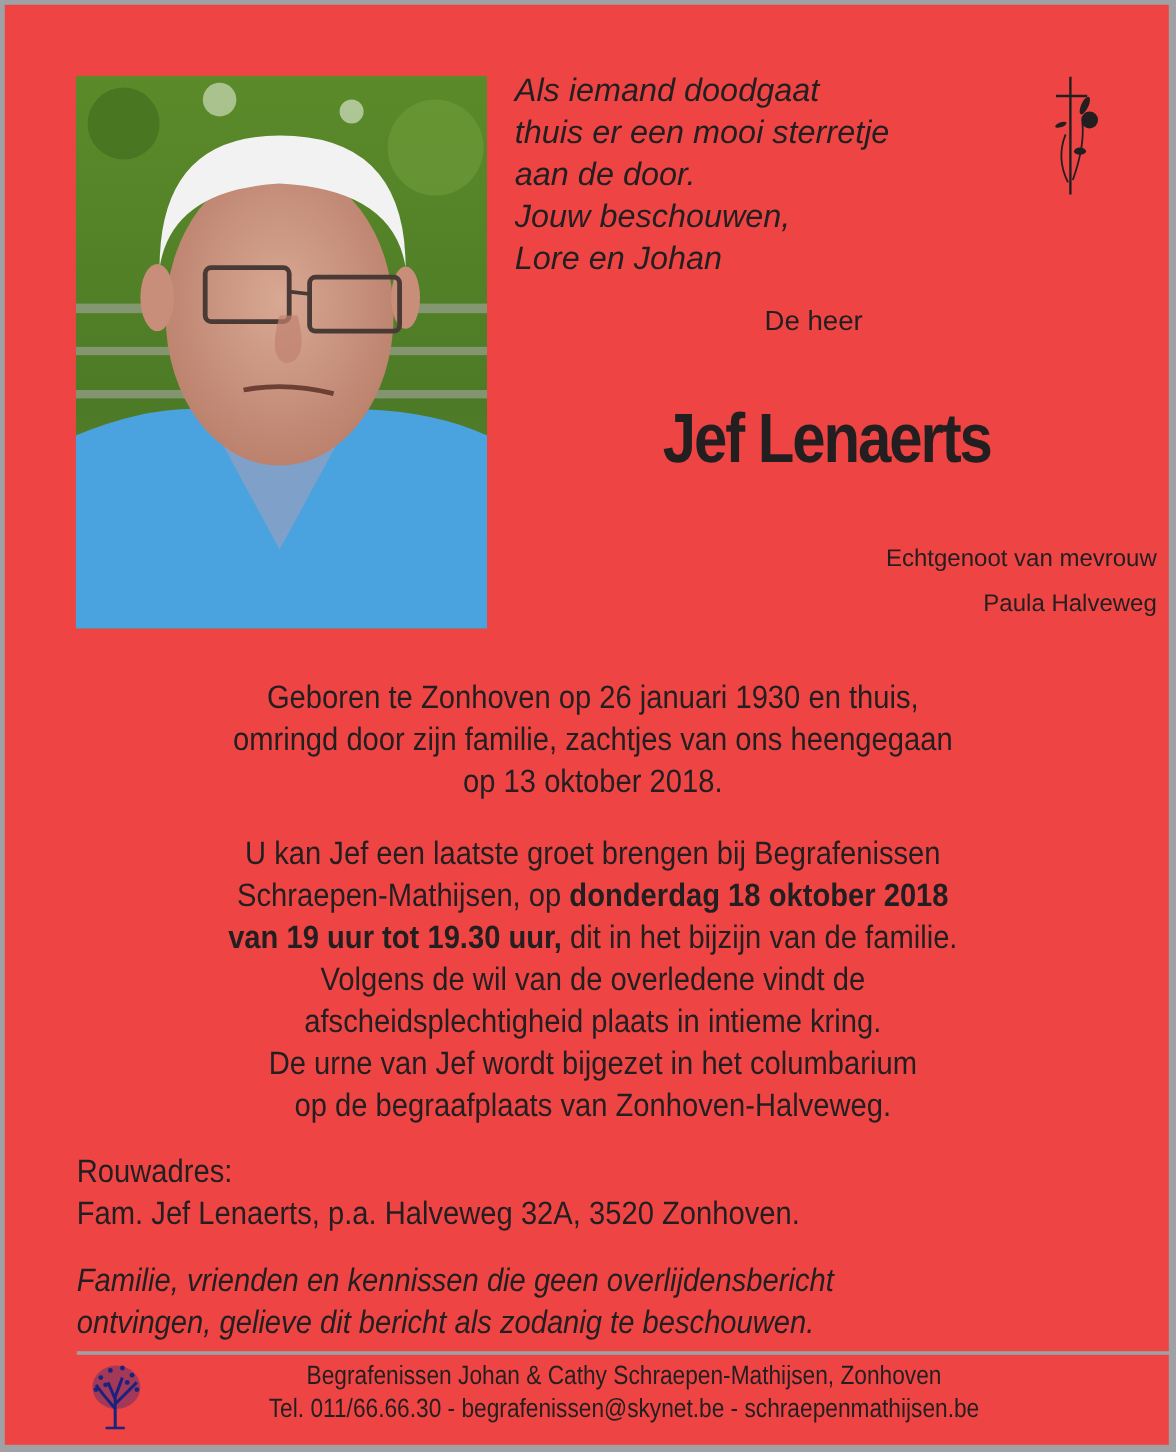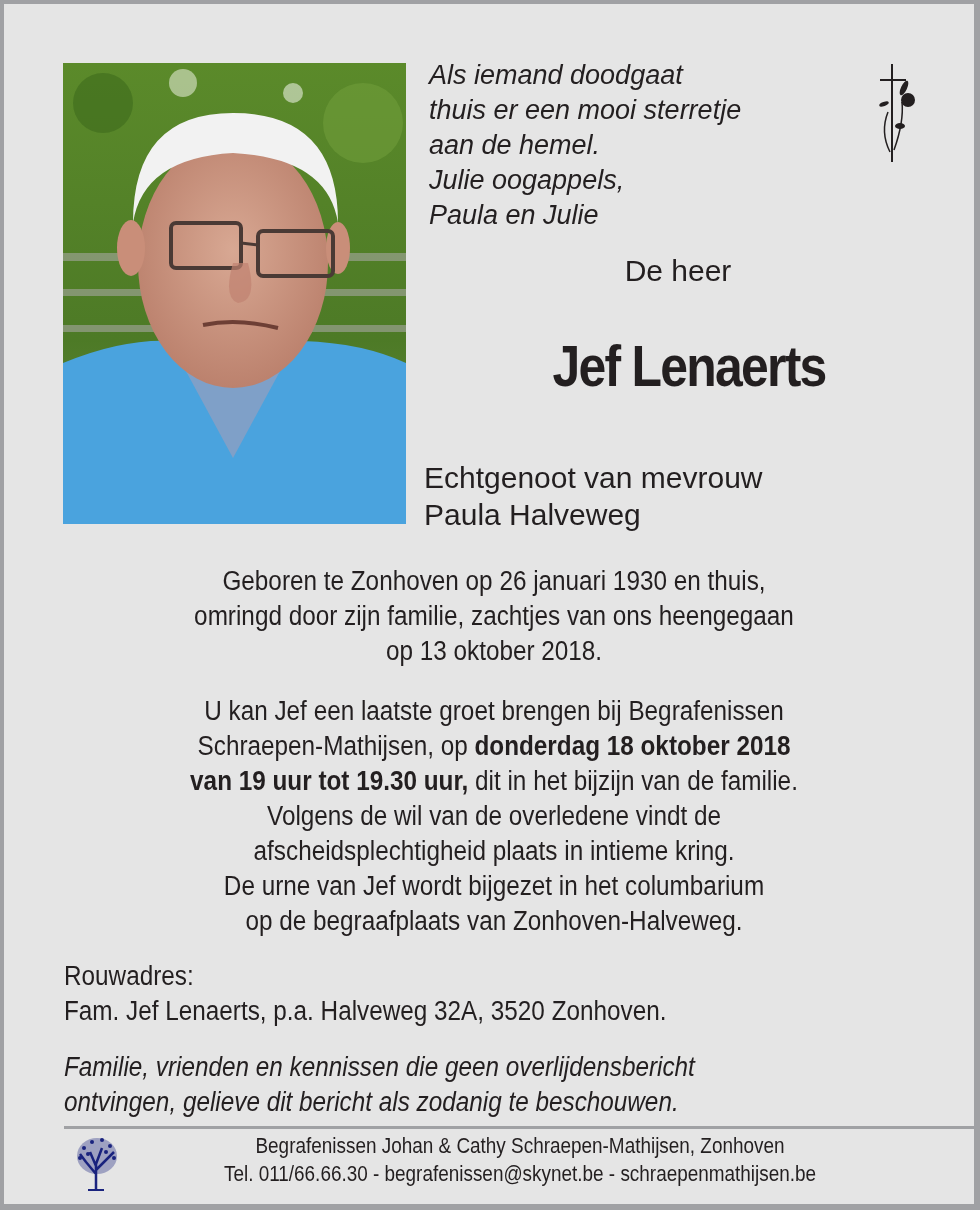--- a/index.html
+++ b/index.html
@@ -1,23 +1,23 @@
 <!DOCTYPE html>
 <html><head>
 <meta charset="utf-8">
 <style>
   html, body { margin: 0; padding: 0; }
   body { width: 980px; height: 1210px; background: #a0a1a4; position: relative; overflow: hidden; }
-  .card { position: absolute; left: 4px; top: 4px; width: 970px; height: 1200px; background: #e5e5e5; }
+  .card { position: absolute; left: 4px; top: 4px; width: 970px; height: 1200px; background: #ef4444; }
   .t { position: absolute; color: #231f20; font-family: "Liberation Sans", sans-serif; white-space: nowrap; }
   .photo { position: absolute; left: 59px; top: 59px; width: 343px; height: 461px; overflow: hidden; }
   .poem { left: 425px; top: 54px; font-size: 27px; line-height: 35px; font-style: italic; }
-  .deheer { left: 560px; top: 250px; width: 228px; text-align: center; font-size: 30px; }
+  .deheer { left: 560px; top: 250px; width: 228px; text-align: center; font-size: 23px; }
   .name { left: 460px; top: 328px; width: 450px; text-align: center; font-size: 58px; font-weight: bold; letter-spacing: -2px; transform: scaleX(0.86); transform-origin: center; }
-  .spouse { left: 420px; top: 455px; width: 540px; text-align: left; font-size: 30px; line-height: 37px; }
+  .spouse { left: 420px; top: 444px; width: 540px; text-align: right; font-size: 20px; line-height: 37px; }
   .block { left: 0; width: 980px; text-align: center; font-size: 27px; line-height: 35px; transform: scaleX(0.9); transform-origin: 490px 0; }
   .born { top: 560px; }
   .visit { top: 690px; }
   .addr { left: 60px; top: 955px; font-size: 27px; line-height: 35px; transform: scaleX(0.9); transform-origin: 0 0; }
   .note { left: 60px; top: 1046px; font-size: 27px; line-height: 35px; font-style: italic; transform: scaleX(0.9); transform-origin: 0 0; }
   .rule { position: absolute; left: 60px; top: 1122px; width: 912px; height: 3px; background: #a0a1a4; }
   .footer { left: 60px; top: 1128px; width: 912px; text-align: center; font-size: 22px; line-height: 28px; transform: scaleX(0.86); transform-origin: 456px 0; }
   .tree { position: absolute; left: 68px; top: 1130px; width: 50px; height: 58px; }
   .cross { position: absolute; left: 872px; top: 58px; width: 48px; height: 102px; }
   b { font-weight: bold; }
@@ -58,23 +58,23 @@
       <rect x="195" y="168" width="75" height="45" rx="5" fill="none" stroke="#4a3a35" stroke-width="4"></rect>
       <line x1="178" y1="180" x2="195" y2="182" stroke="#4a3a35" stroke-width="3"></line>
       <path d="M140 262 Q175 255 215 265" stroke="#6d3f35" stroke-width="4" fill="none"></path>
       <path d="M170 200 Q160 235 175 240 Q195 238 185 200" fill="#c08270" opacity="0.7"></path>
     </svg>
   </div>
 
   <div class="t poem">
     <div>Als iemand doodgaat</div>
     <div>thuis er een mooi sterretje</div>
-    <div>aan de hemel.</div>
-    <div>Julie oogappels,</div>
-    <div>Paula en Julie</div>
+    <div>aan de door.</div>
+    <div>Jouw beschouwen,</div>
+    <div>Lore en Johan</div>
   </div>
 
   <div class="cross">
     <svg width="48" height="102" viewBox="0 0 48 102">
       <line x1="16" y1="2" x2="16" y2="100" stroke="#231f20" stroke-width="2"></line>
       <line x1="4" y1="18" x2="30" y2="18" stroke="#231f20" stroke-width="2"></line>
       <path d="M18 88 Q28 60 26 40" stroke="#231f20" stroke-width="1.5" fill="none"></path>
       <path d="M14 90 Q4 70 12 50" stroke="#231f20" stroke-width="1.5" fill="none"></path>
       <circle cx="32" cy="38" r="7" fill="#231f20"></circle>
       <ellipse cx="28" cy="26" rx="3" ry="8" fill="#231f20" transform="rotate(25 28 26)"></ellipse>

